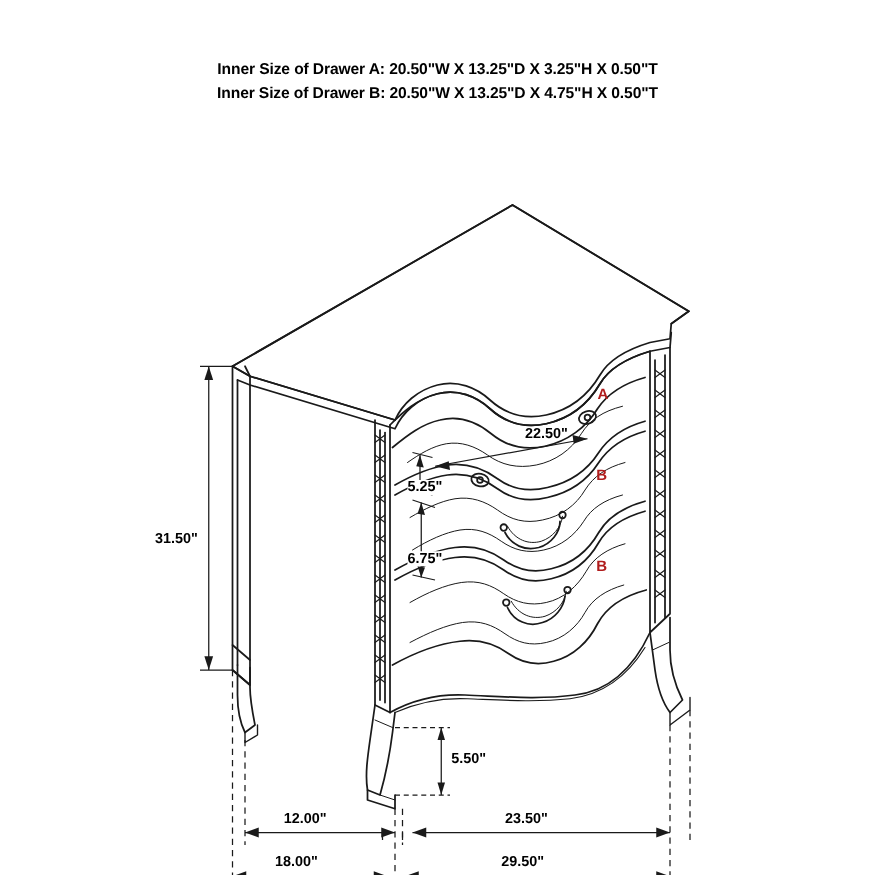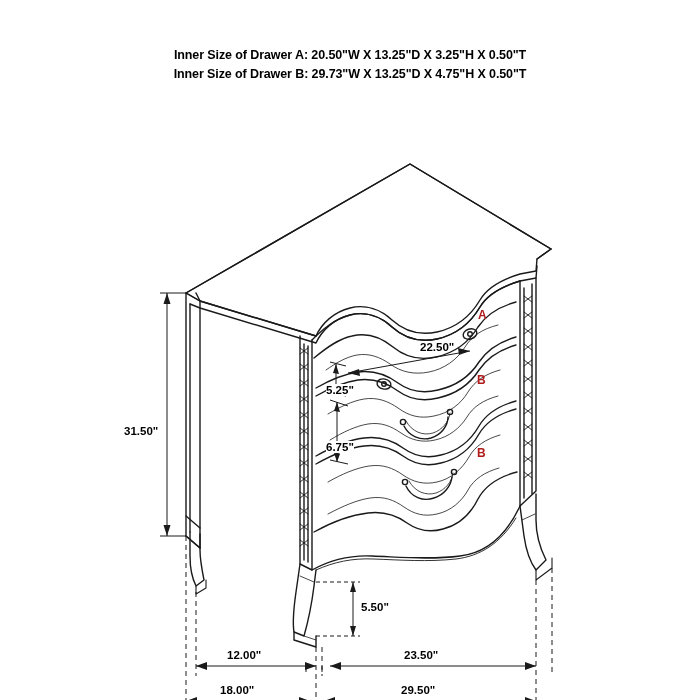--- a/index.html
+++ b/index.html
@@ -56,21 +56,21 @@
     color: #b01c1c;
   }
 </style>
 </head>
 <body>
 
 <div id="stage">
 
   <div class="header">
     <div class="header-line">Inner Size of Drawer A: 20.50"W X 13.25"D X 3.25"H X 0.50"T</div>
-    <div class="header-line">Inner Size of Drawer B: 29.73"W X 13.25"D X 4.75"H X 0.50"T</div>
+    <div class="header-line">Inner Size of Drawer B: 20.50"W X 13.25"D X 4.75"H X 0.50"T</div>
   </div>
 
   <svg class="diagram" viewBox="0 0 700 700">
     <g fill="none" stroke="#1a1a1a" stroke-width="1.4" stroke-linejoin="round" stroke-linecap="round">
 
       <g>
         <path d="M186 257 L410 128 L551 213 L537 223 L536 235 L520 238
                  C500 244 487 252 480 264
                  C470 281 455 292 437 296
                  C418 300 403 294 392 284

